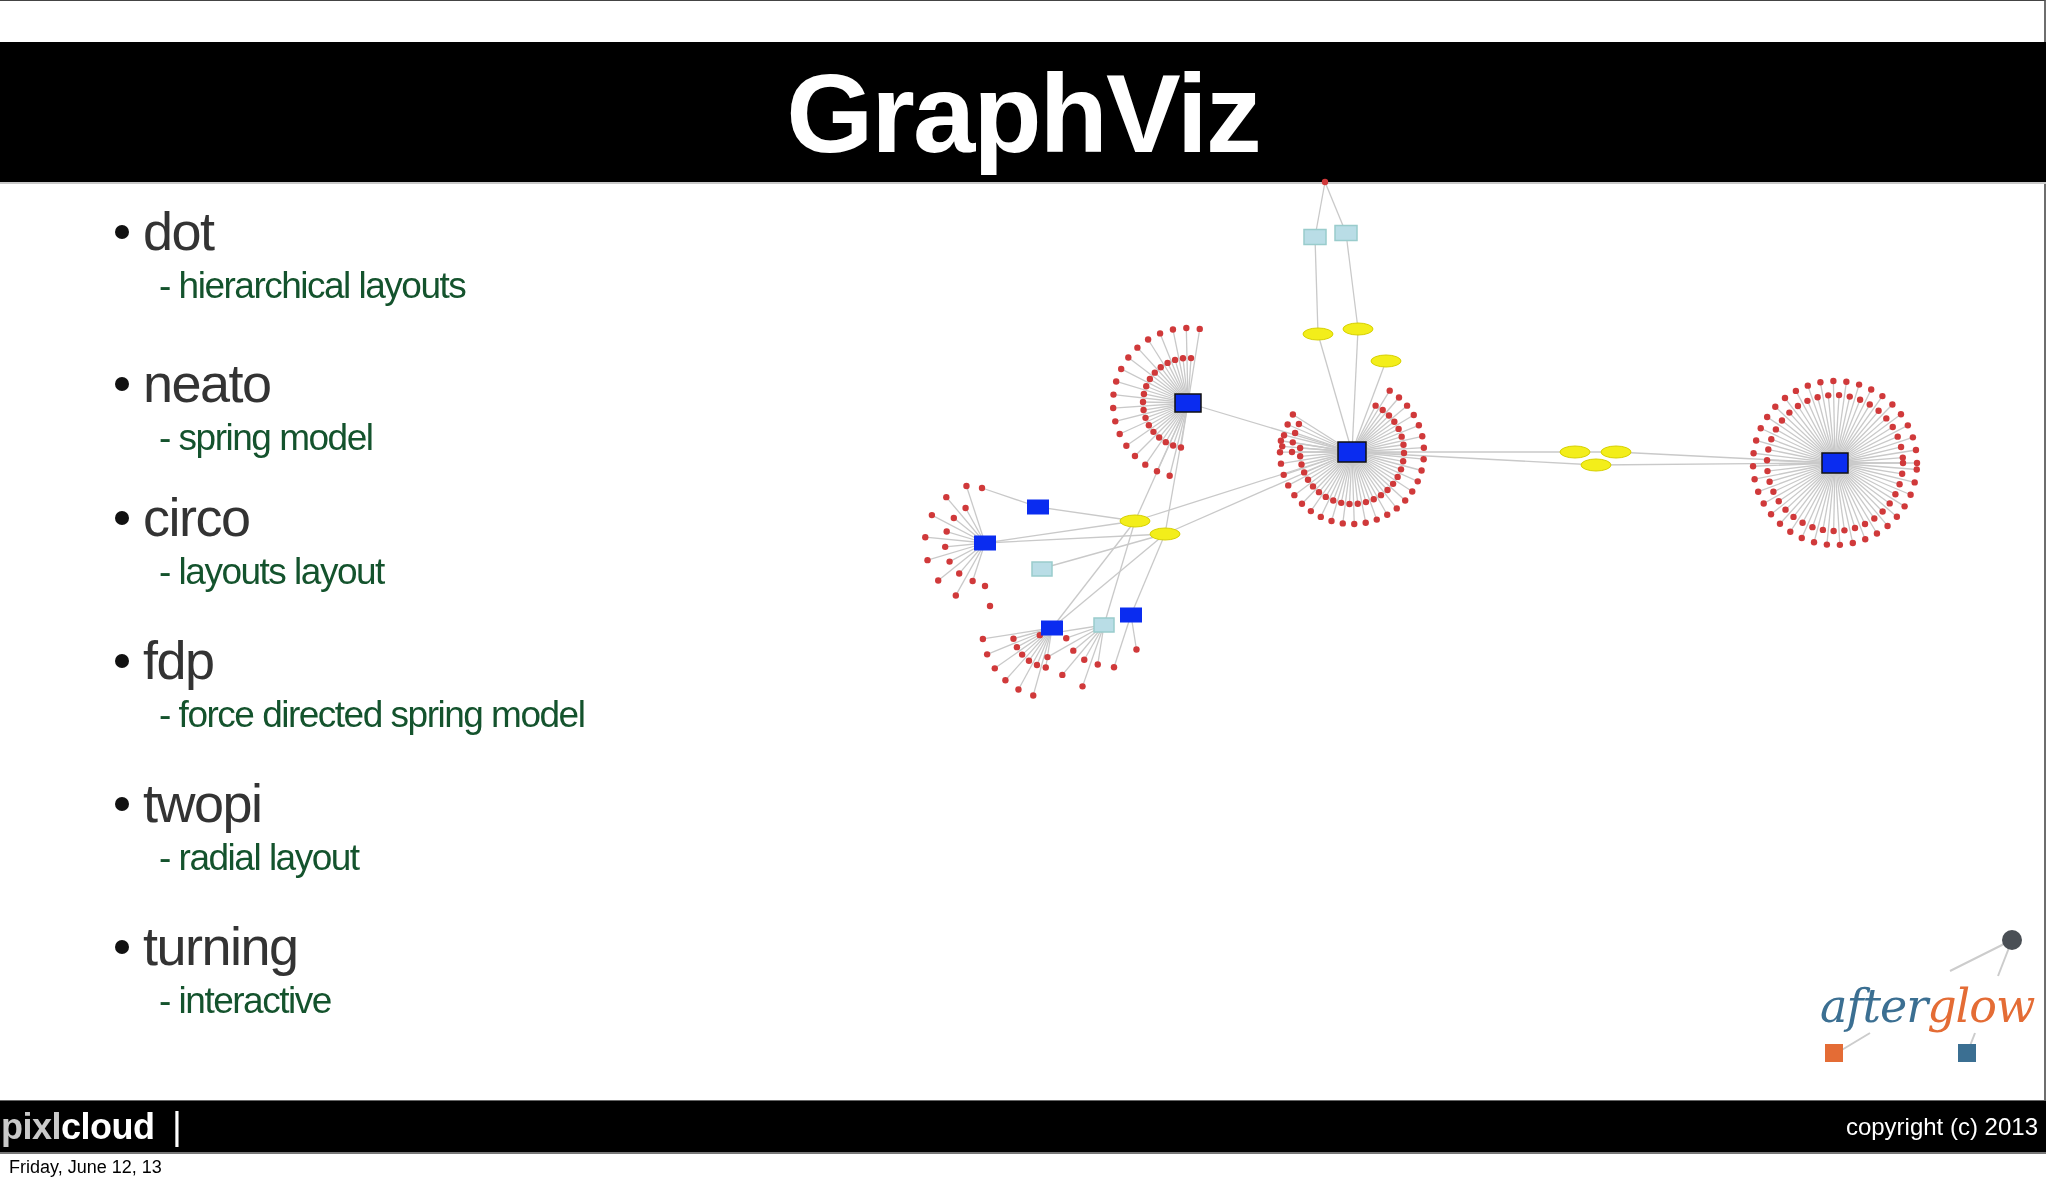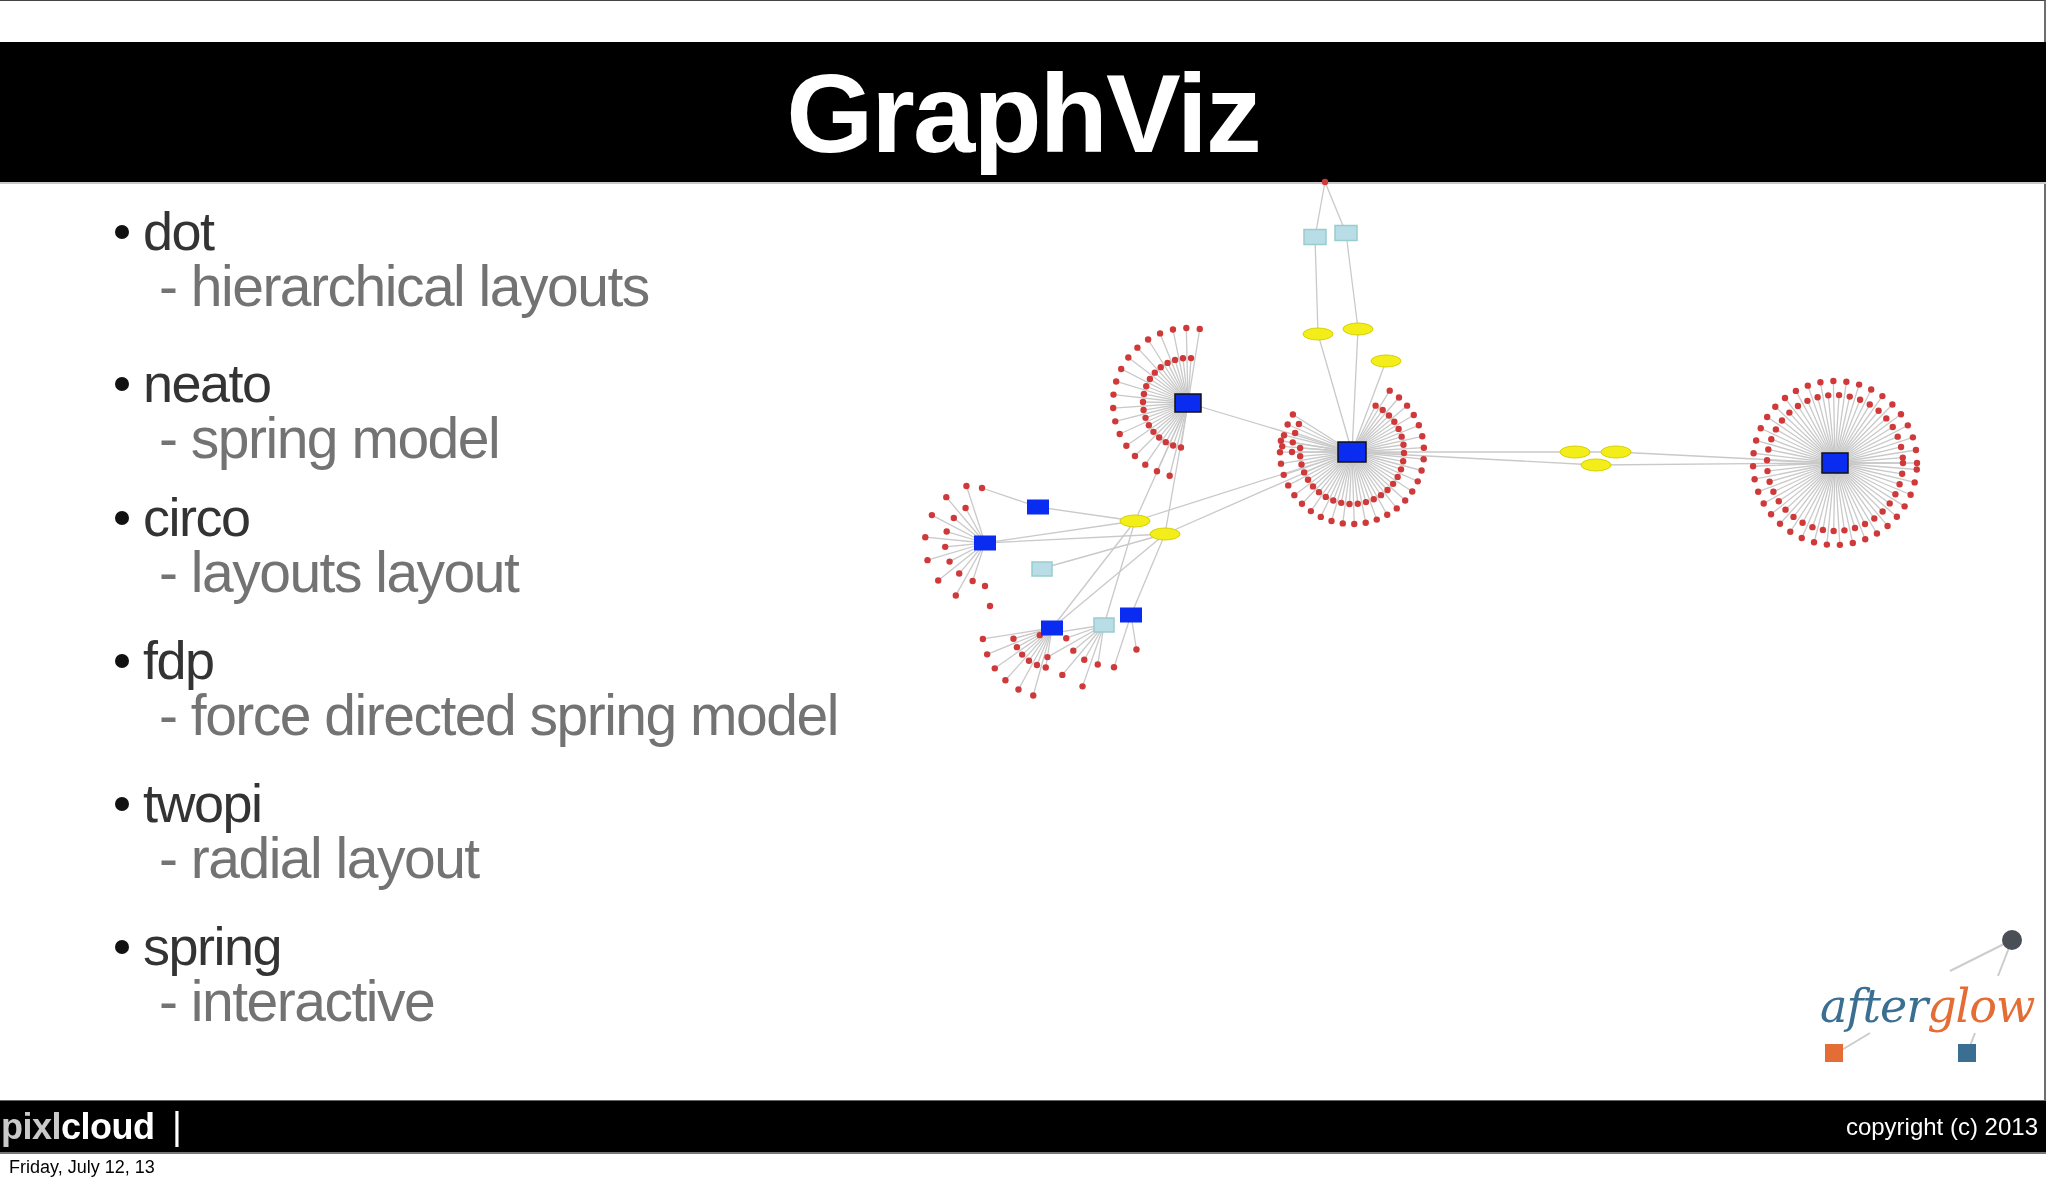--- a/index.html
+++ b/index.html
@@ -24,21 +24,21 @@
   .bullets { position: absolute; left: 115px; top: 200px; }
   .bullet-item { position: absolute; left: 0; white-space: nowrap; }
   .bullet-main {
     font-size: 54px; color: #333; letter-spacing: -1.5px; line-height: 60px;
   }
   .bullet-main .dot {
     display: inline-block; width: 14px; height: 14px; border-radius: 50%;
     background: #111; margin-right: 14px; vertical-align: middle; position: relative; top: -4px;
   }
   .bullet-sub {
-    font-size: 57px; color: #737373; letter-spacing: -1.5px; line-height: 50px;
+    font-size: 37px; color: #14532d; letter-spacing: -1.5px; line-height: 50px;
     padding-left: 44px;
   }
   .graph { position: absolute; left: 880px; top: 160px; width: 1100px; height: 560px; }
   .afterglow { position: absolute; left: 1800px; top: 920px; width: 240px; height: 150px; }
   .afterglow .word {
     position: absolute; left: 20px; top: 58px; font-family: "DejaVu Serif", serif;
     font-style: italic; font-size: 46px; letter-spacing: -1px;
   }
   .afterglow .after { color: #3b6f92; }
   .afterglow .glow { color: #e46c35; }
@@ -77,21 +77,21 @@
     </div>
     <div class="bullet-item" style="top:429px">
       <div class="bullet-main"><span class="dot"></span><span>fdp</span></div>
       <div class="bullet-sub">- force directed spring model</div>
     </div>
     <div class="bullet-item" style="top:572px">
       <div class="bullet-main"><span class="dot"></span><span>twopi</span></div>
       <div class="bullet-sub">- radial layout</div>
     </div>
     <div class="bullet-item" style="top:715px">
-      <div class="bullet-main"><span class="dot"></span><span>spring</span></div>
+      <div class="bullet-main"><span class="dot"></span><span>turning</span></div>
       <div class="bullet-sub">- interactive</div>
     </div>
   </div>
 
   <svg class="graph" viewBox="0 0 1100 560" xmlns="http://www.w3.org/2000/svg">
     <g id="edges" stroke="#c9c9c9" stroke-width="1.3" fill="none">
         <line x1="308" y1="242" x2="255" y2="360"></line>
         <line x1="308" y1="242" x2="285" y2="373"></line>
         <line x1="472" y1="291" x2="255" y2="360"></line>
         <line x1="472" y1="291" x2="285" y2="373"></line>
@@ -590,13 +590,13 @@
     <div class="word"><span class="after">after</span><span class="glow">glow</span></div>
   </div>
 
   <div class="footer-bar">
     <div class="brand"><span class="pixl">pixl</span><span class="cloud">cloud</span></div>
     <div class="brand-sep">|</div>
     <div class="copyright">copyright (c) 2013</div>
   </div>
 </div>
 
-<div class="date">Friday, July 12, 13</div>
+<div class="date">Friday, June 12, 13</div>
 
 </body></html>

